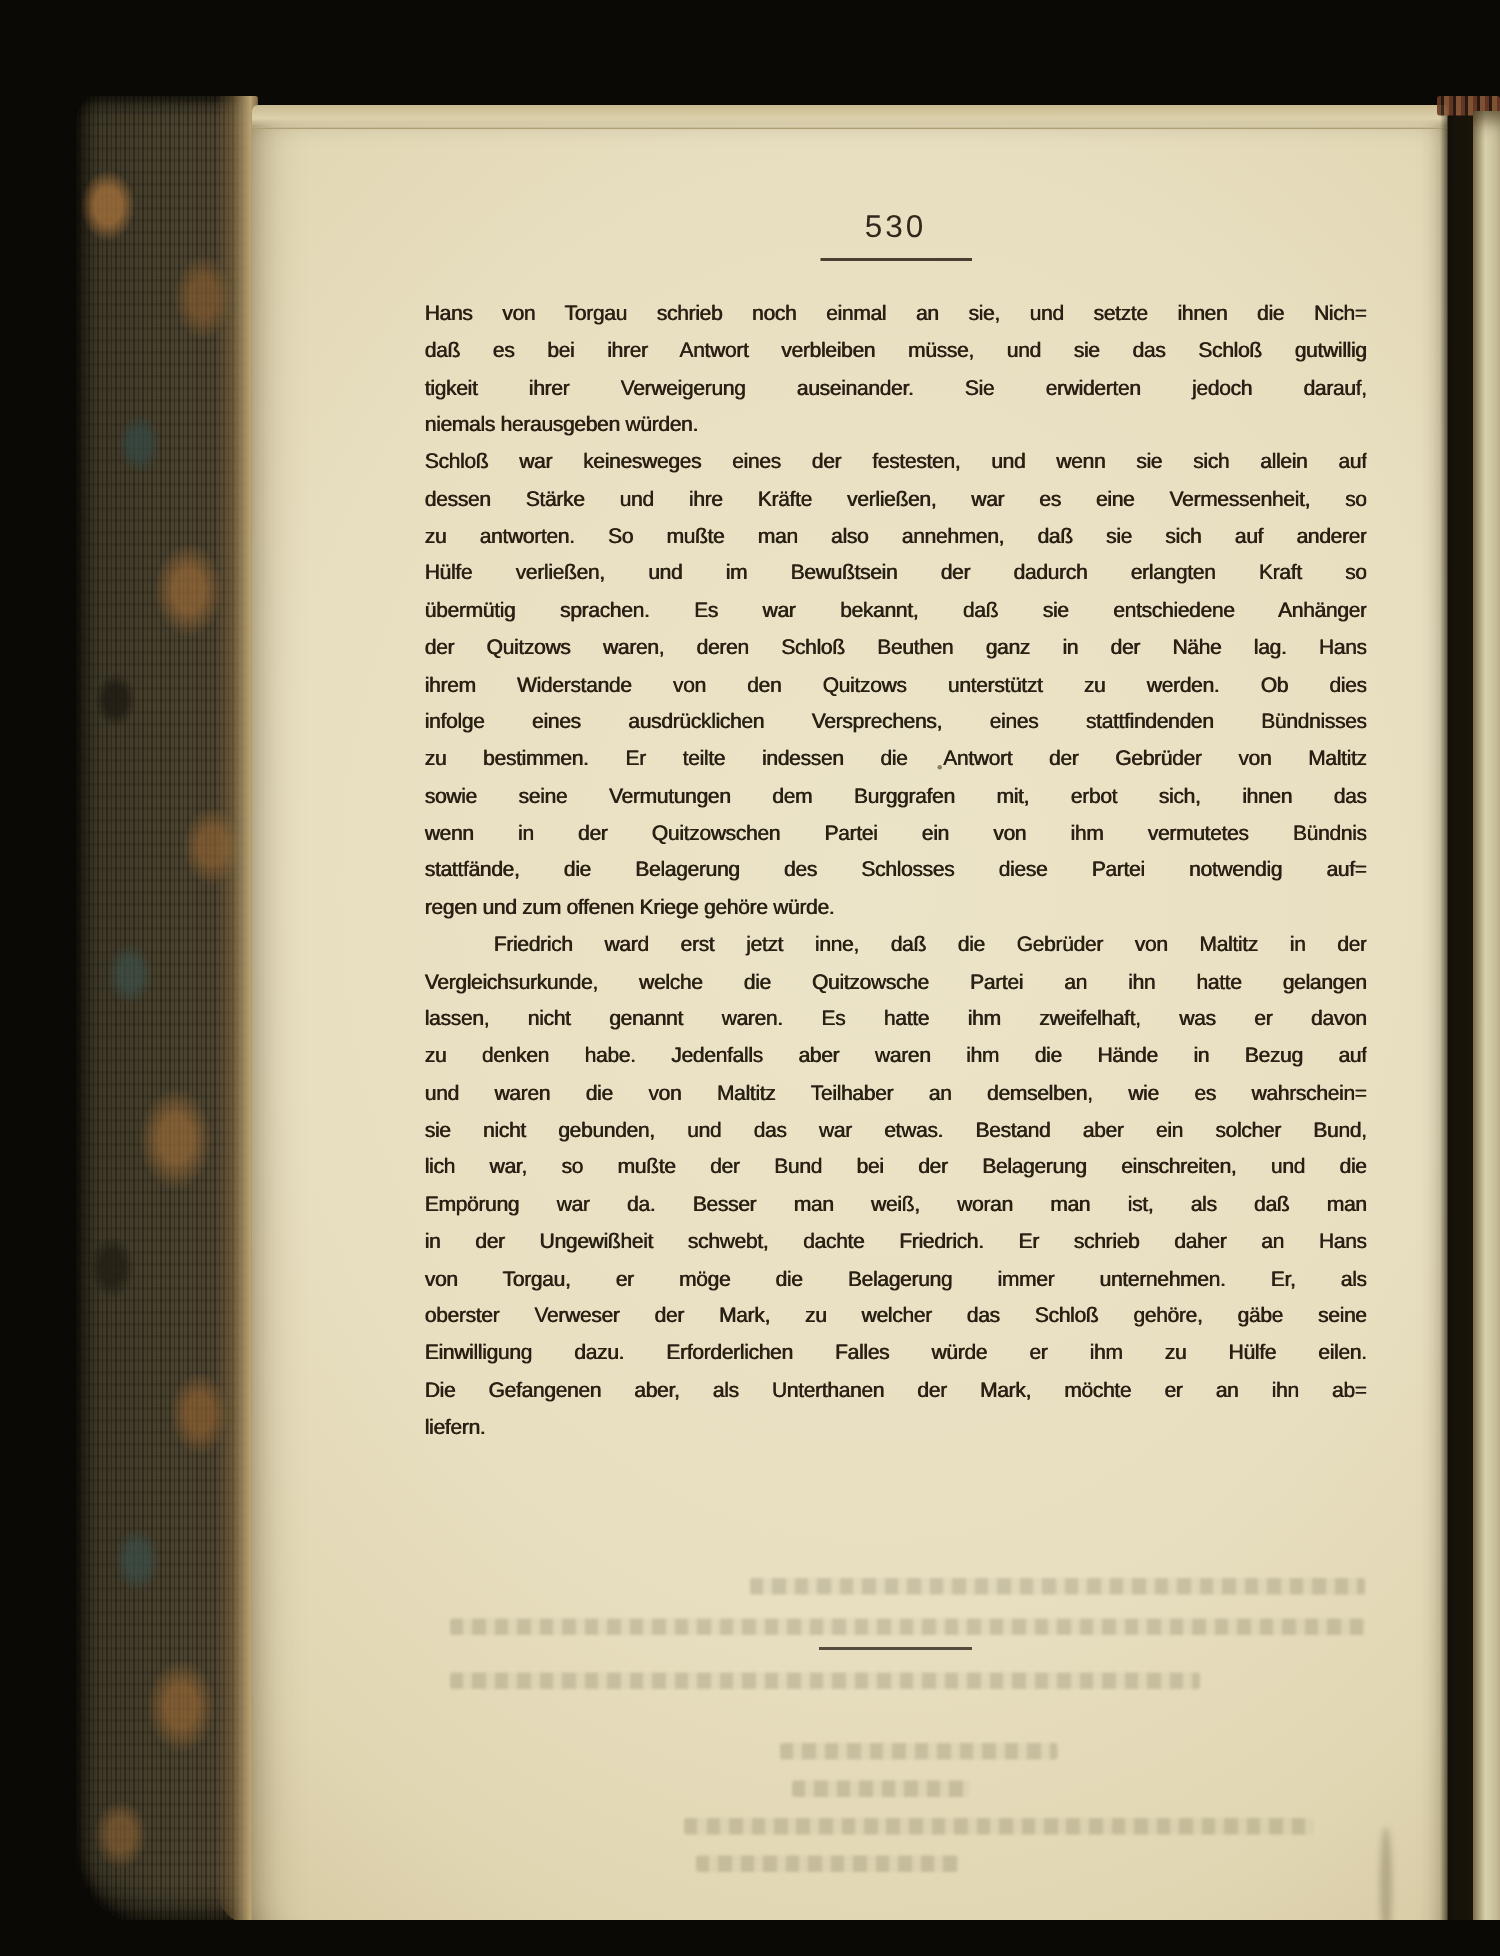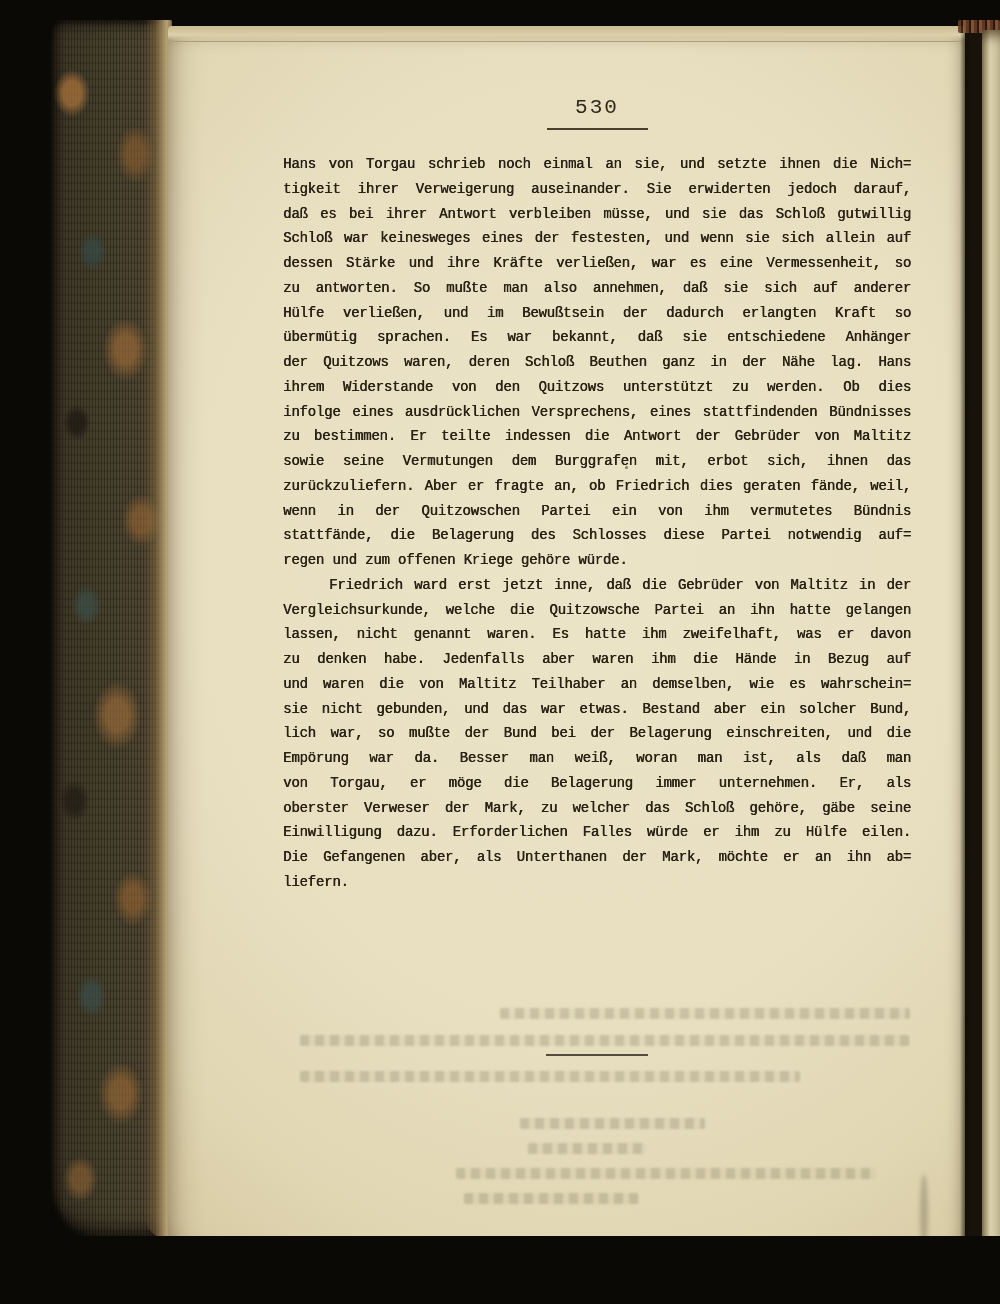--- a/index.html
+++ b/index.html
@@ -1,19 +1,20 @@
 <!DOCTYPE html>
 <html><head>
 <meta charset="utf-8">
 <style>
   html,body{margin:0;padding:0;background:#0b0906;}
   #scene{
     position:relative;width:1000px;height:1236px;overflow:hidden;
     background:#0b0906;
-    font-family:Liberation Mono, monospace;
+    font-family:Liberation Sans, sans-serif;
+    margin-top:44px;
   }
   
   #spine{
     position:absolute;left:50px;top:20px;width:122px;height:1220px;
     background-color:#45402e;
     background-image:
       radial-gradient(26px 34px at 18% 6%,  rgba(168,115,60,.75) 0 35%, transparent 70%),
       radial-gradient(30px 44px at 70% 11%, rgba(140,95,48,.6) 0 30%, transparent 65%),
       radial-gradient(22px 30px at 35% 19%, rgba(52,74,70,.7) 0 30%, transparent 65%),
       radial-gradient(34px 46px at 62% 27%, rgba(158,108,56,.65) 0 30%, transparent 68%),
@@ -120,44 +121,45 @@
 
   <div id="page">
 
     <div id="folio">530</div>
     <div id="folio-rule">
         <i></i>
       </div>
 
     <div id="text-block">
         <div class="text-line">Hans von Torgau schrieb noch einmal an sie, und setzte ihnen die Nich=</div>
+        <div class="text-line">daß es bei ihrer Antwort verbleiben müsse, und sie das Schloß gutwillig</div>
         <div class="text-line">tigkeit ihrer Verweigerung auseinander.  Sie erwiderten jedoch darauf,</div>
-        <div class="text-line">daß es bei ihrer Antwort verbleiben müsse, und sie das Schloß gutwillig</div>
+        <div class="text-line para-last">niemals herausgeben würden.</div>
         <div class="text-line">Schloß war keinesweges eines der festesten, und wenn sie sich allein auf</div>
         <div class="text-line">dessen Stärke und ihre Kräfte verließen, war es eine Vermessenheit, so</div>
         <div class="text-line">zu antworten.  So mußte man also annehmen, daß sie sich auf anderer</div>
         <div class="text-line">Hülfe verließen, und im Bewußtsein der dadurch erlangten Kraft so</div>
         <div class="text-line">übermütig sprachen.  Es war bekannt, daß sie entschiedene Anhänger</div>
         <div class="text-line">der Quitzows waren, deren Schloß Beuthen ganz in der Nähe lag.  Hans</div>
         <div class="text-line">ihrem Widerstande von den Quitzows unterstützt zu werden.  Ob dies</div>
         <div class="text-line">infolge eines ausdrücklichen Versprechens, eines stattfindenden Bündnisses</div>
         <div class="text-line">zu bestimmen.  Er teilte indessen die Antwort der Gebrüder von Maltitz</div>
         <div class="text-line">sowie seine Vermutungen dem Burggrafen mit, erbot sich, ihnen das</div>
-        <div class="text-line">zurückzuliefern.  Aber er fragte an, ob Friedrich dies geraten fände, weil,</div>
         <div class="text-line">wenn in der Quitzowschen Partei ein von ihm vermutetes Bündnis</div>
         <div class="text-line">stattfände, die Belagerung des Schlosses diese Partei notwendig auf=</div>
         <div class="text-line para-last">regen und zum offenen Kriege gehöre würde.</div>
         <div class="text-line indent">Friedrich ward erst jetzt inne, daß die Gebrüder von Maltitz in der</div>
         <div class="text-line">Vergleichsurkunde, welche die Quitzowsche Partei an ihn hatte gelangen</div>
         <div class="text-line">lassen, nicht genannt waren.  Es hatte ihm zweifelhaft, was er davon</div>
         <div class="text-line">zu denken habe.  Jedenfalls aber waren ihm die Hände in Bezug auf</div>
         <div class="text-line">und waren die von Maltitz Teilhaber an demselben, wie es wahrschein=</div>
         <div class="text-line">sie nicht gebunden, und das war etwas.  Bestand aber ein solcher Bund,</div>
         <div class="text-line">lich war, so mußte der Bund bei der Belagerung einschreiten, und die</div>
         <div class="text-line">Empörung war da.  Besser man weiß, woran man ist, als daß man</div>
+        <div class="text-line">in der Ungewißheit schwebt, dachte Friedrich.  Er schrieb daher an Hans</div>
         <div class="text-line">von Torgau, er möge die Belagerung immer unternehmen.  Er, als</div>
         <div class="text-line">oberster Verweser der Mark, zu welcher das Schloß gehöre, gäbe seine</div>
         <div class="text-line">Einwilligung dazu.  Erforderlichen Falles würde er ihm zu Hülfe eilen.</div>
         <div class="text-line">Die Gefangenen aber, als Unterthanen der Mark, möchte er an ihn ab=</div>
         <div class="text-line para-last">liefern.</div>
       </div>
 
     <div id="section-divider">
         <i></i>
       </div>

